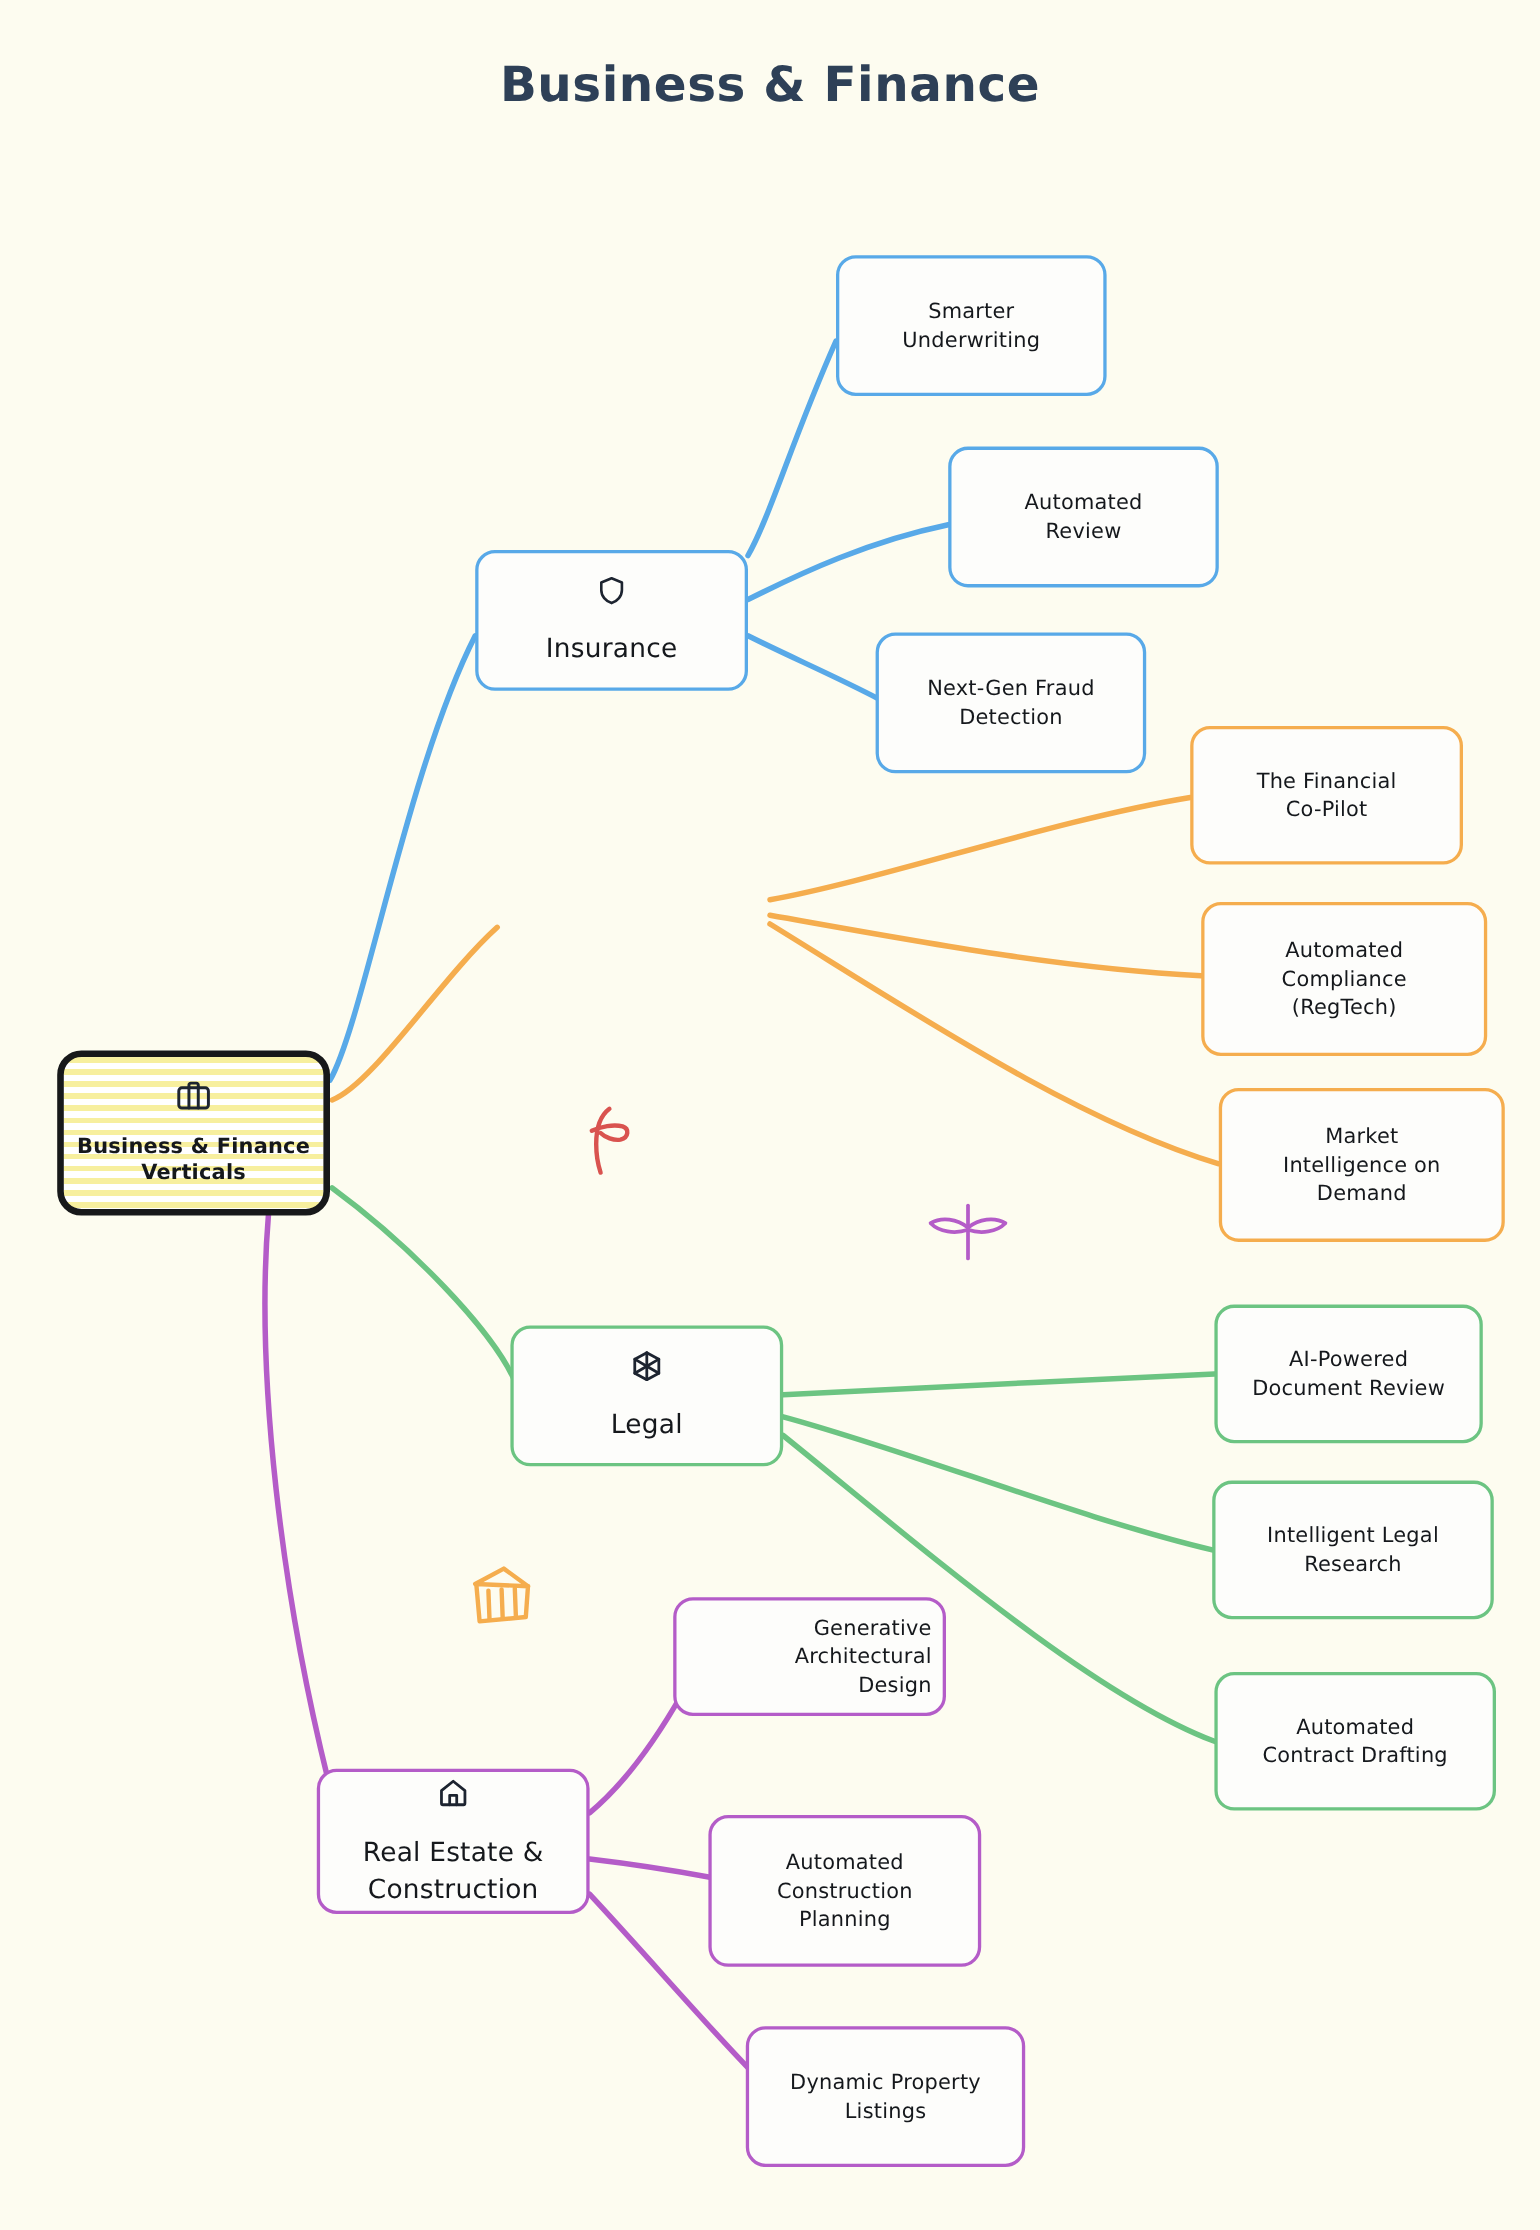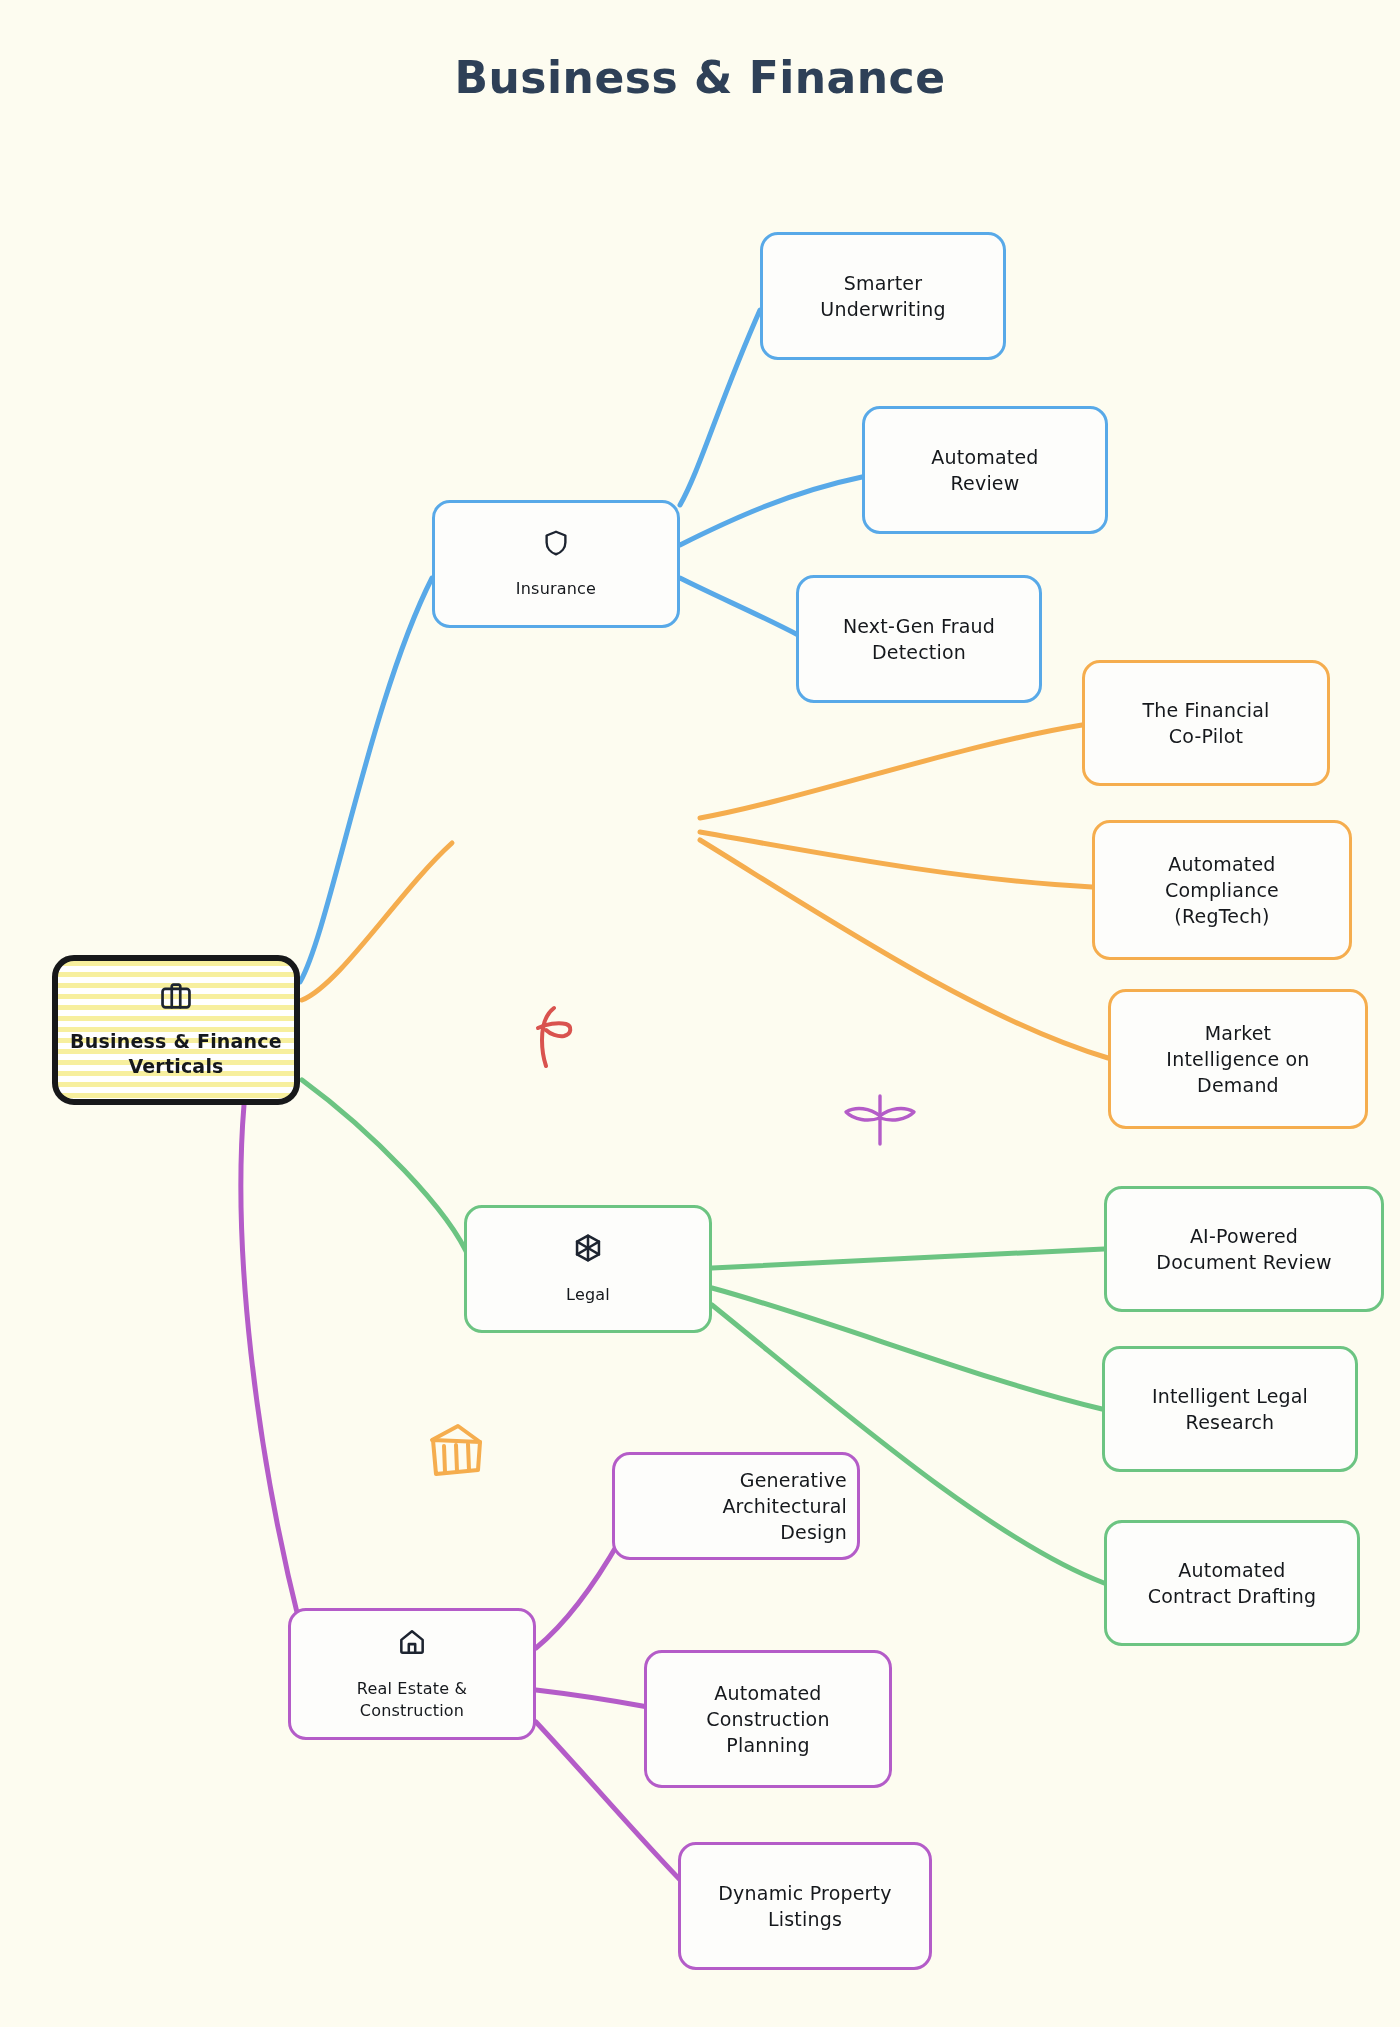--- a/index.html
+++ b/index.html
@@ -48,21 +48,21 @@
     color: #15181c;
     font-size: 19px;
     line-height: 1.38;
     letter-spacing: 0.2px;
     padding: 6px 10px;
   }
   .node .lbl { display: block; }
   .branch { border-width: 3px; border-style: solid; }
   .leaf { border-width: 3px; border-style: solid; }
   .branch .icon { margin-bottom: 14px; }
-  .branch .lbl { font-size: 16px; }
+  .branch .lbl { font-size: 24px; }
 
   
   #root-node {
     border: 6px solid #17181a;
     border-radius: 22px;
     background:
       repeating-linear-gradient(
         180deg,
         #f7ef9e 0px, #f7ef9e 5px,
         #ffffff 5px, #ffffff 11px
@@ -174,21 +174,21 @@
     </span>
     <span class="lbl">Legal</span>
   </div>
 
   <div class="node leaf" style="left:1108px; top:989px; width:260px; height:140px; border-color:#f5ad4e;">
     <span class="lbl">Market</span>
     <span class="lbl">Intelligence on</span>
     <span class="lbl">Demand</span>
   </div>
 
-  <div class="node leaf" style="left:1104px; top:1186px; width:280px; height:126px; border-color:#6cc482;">
+  <div class="node leaf" style="left:1104px; top:1186px; width:244px; height:126px; border-color:#6cc482;">
     <span class="lbl">AI-Powered</span>
     <span class="lbl">Document Review</span>
   </div>
 
   <div class="node leaf" style="left:1102px; top:1346px; width:256px; height:126px; border-color:#6cc482;">
     <span class="lbl">Intelligent Legal</span>
     <span class="lbl">Research</span>
   </div>
 
   <div class="node leaf" style="left:1104px; top:1520px; width:256px; height:126px; border-color:#6cc482;">

